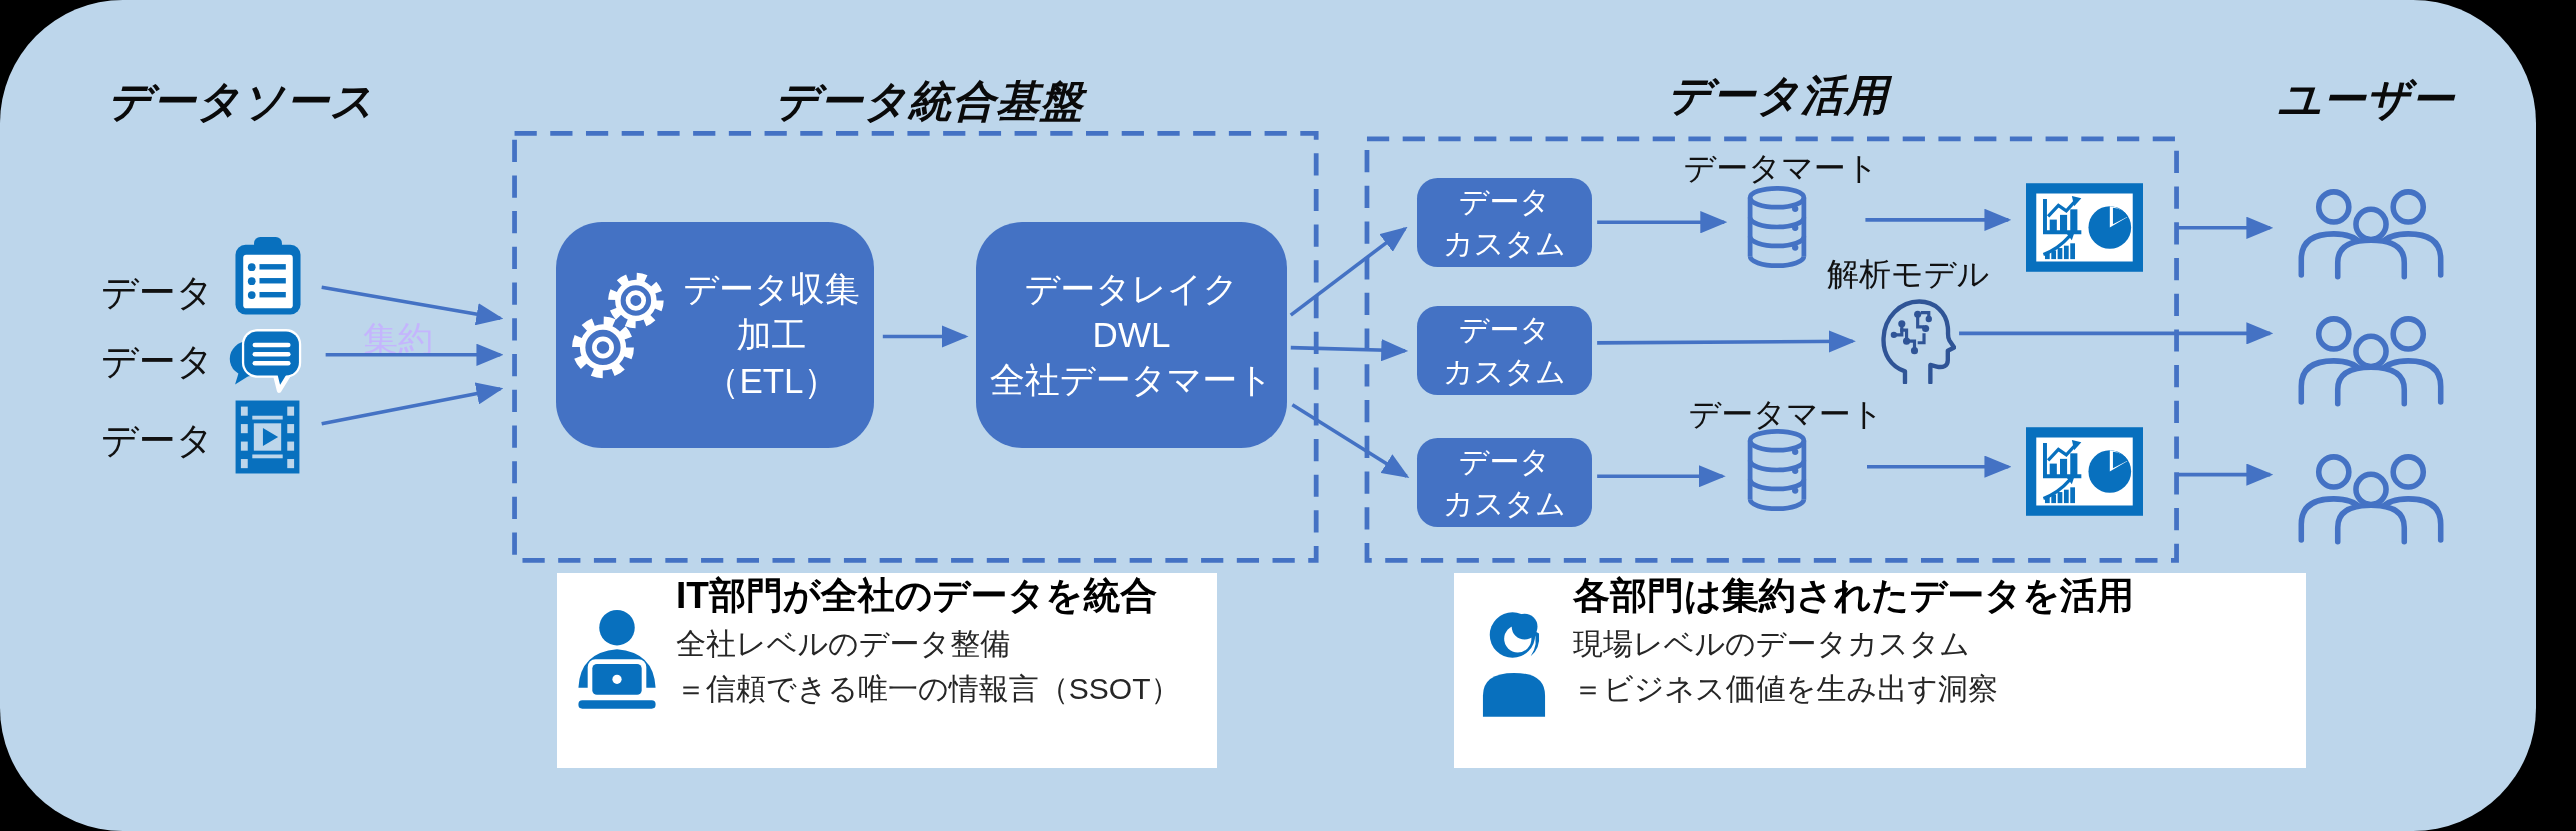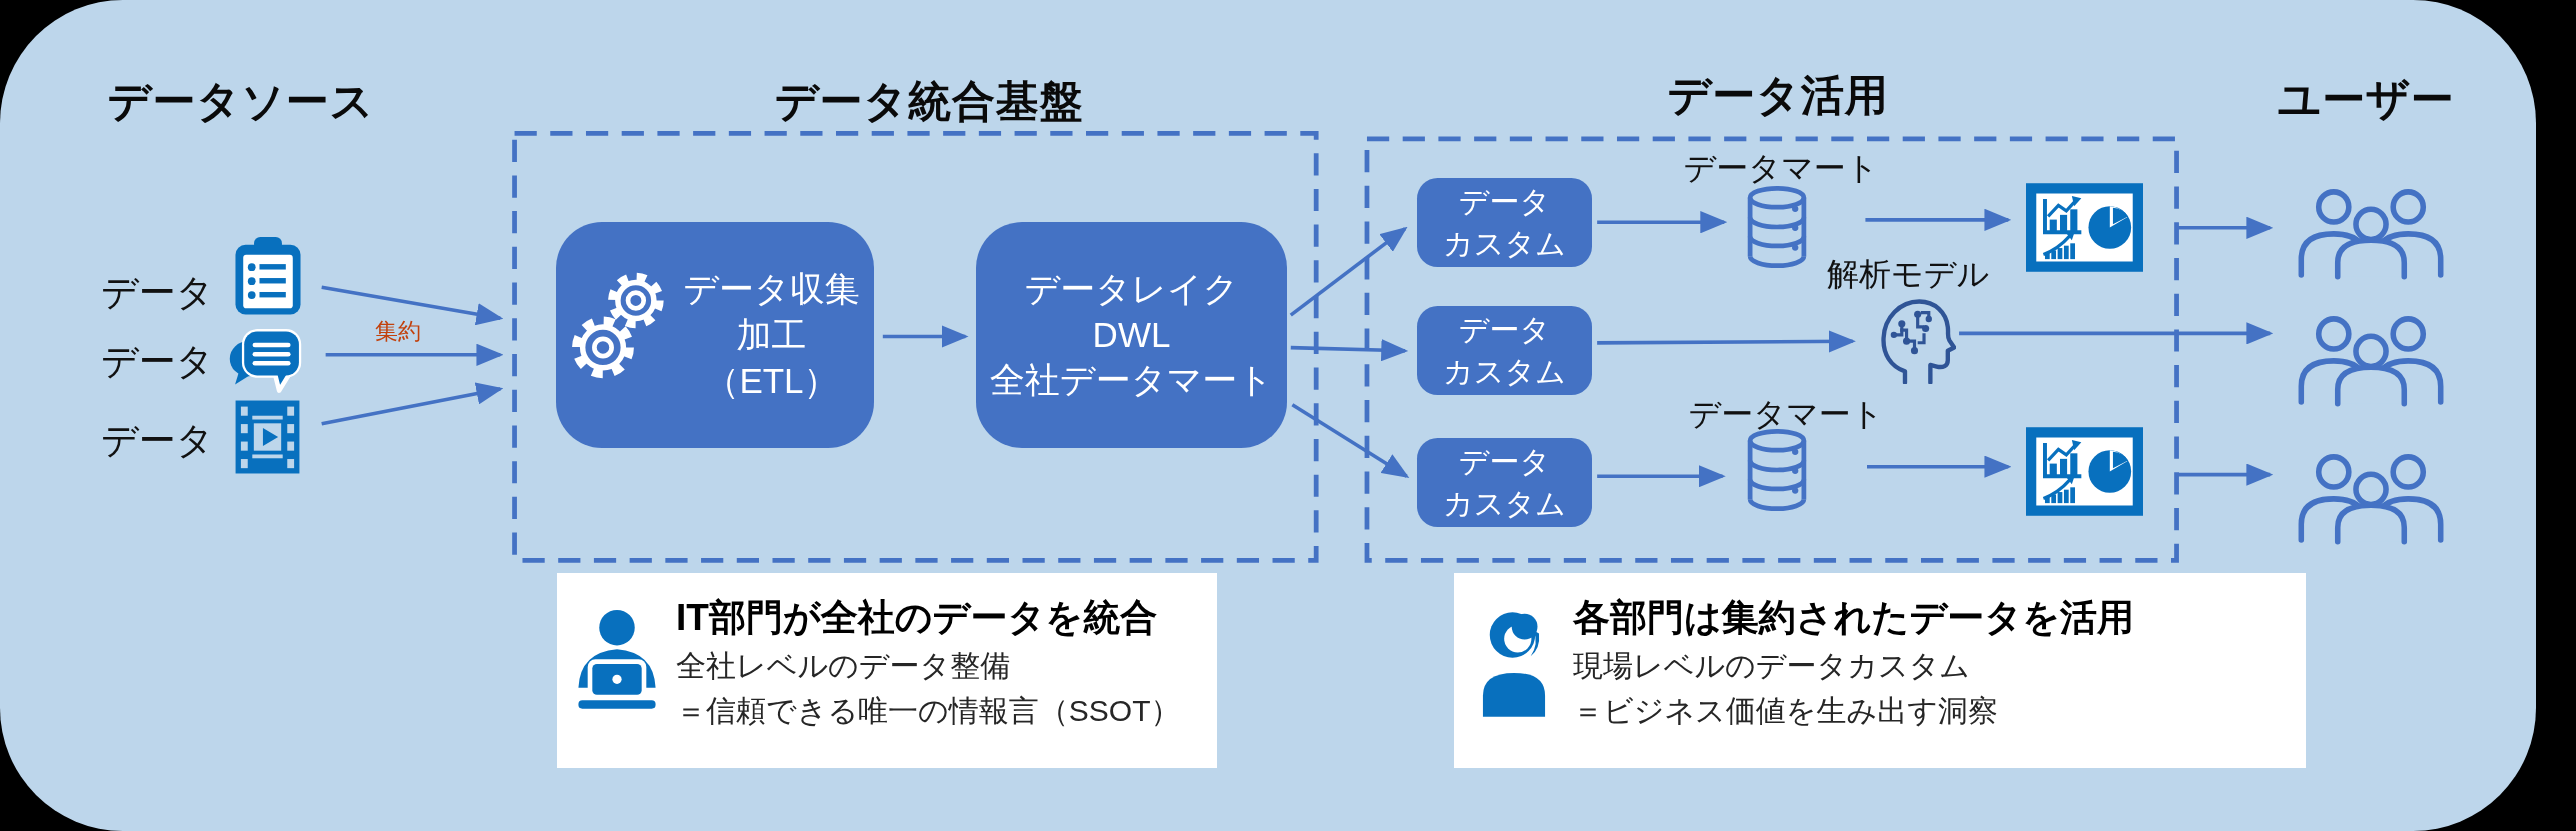--- a/index.html
+++ b/index.html
@@ -1,29 +1,29 @@
 <!DOCTYPE html>
 <html style="font-size:12.7px"><head>
 <meta charset="utf-8">
 <style>
   html,body{margin:0;padding:0;background:#000;}
   #canvas{position:relative;width:2576px;height:831px;background:#000;overflow:hidden;
           font-family:"Liberation Sans","DejaVu Sans",sans-serif;}
   .panel{position:absolute;left:0;top:0;width:2536px;height:831px;background:#BDD6EB;border-radius:123px;}
   .abs{position:absolute;}
-  .sec-title{position:absolute;transform:translateX(-50%);font-size:43px;font-weight:bold;color:#0a0a0a;white-space:nowrap;letter-spacing:0.8px;}
+  .sec-title{position:absolute;transform:translateX(-50%);font-size:43px;font-weight:bold;color:#0a0a0a;white-space:nowrap;letter-spacing:0.8px;font-style:italic;}
   .src-label{position:absolute;font-size:37px;color:#111;white-space:nowrap;}
-  .agg-label{position:absolute;transform:translateX(-50%);font-size:23px;color:#c2410c;white-space:nowrap;font-family:Liberation Mono, monospace;}
+  .agg-label{position:absolute;transform:translateX(-50%);font-size:35px;color:#c4b5fd;white-space:nowrap;font-family:Liberation Mono, monospace;}
   .node{position:absolute;background:#4472C4;color:#fff;display:flex;align-items:center;justify-content:center;text-align:center;}
   .bignode{border-radius:46px;font-size:35px;line-height:1.32;}
   .custom{border-radius:20.6px;font-size:30px;line-height:1.4;}
   .small-label{position:absolute;transform:translateX(-50%);font-size:32px;color:#111;white-space:nowrap;}
   .info-box{position:absolute;background:#fff;display:flex;align-items:flex-start;}
   .info-icon{flex:0 0 119px;display:flex;justify-content:center;margin-top:30px;}
-  .info-text{padding-top:22px;}
+  .info-text{}
   .info-title{font-size:37px;font-weight:bold;color:#000;line-height:1.25;white-space:nowrap;}
   .info-line{font-size:30px;color:#262626;line-height:1.32;margin-top:5px;white-space:nowrap;}
   svg{display:block;}
   .overlay{position:absolute;left:0;top:0;z-index:1;}
   .z2{z-index:2;}
 </style>
 </head>
 <body>
 
 <div id="canvas">

